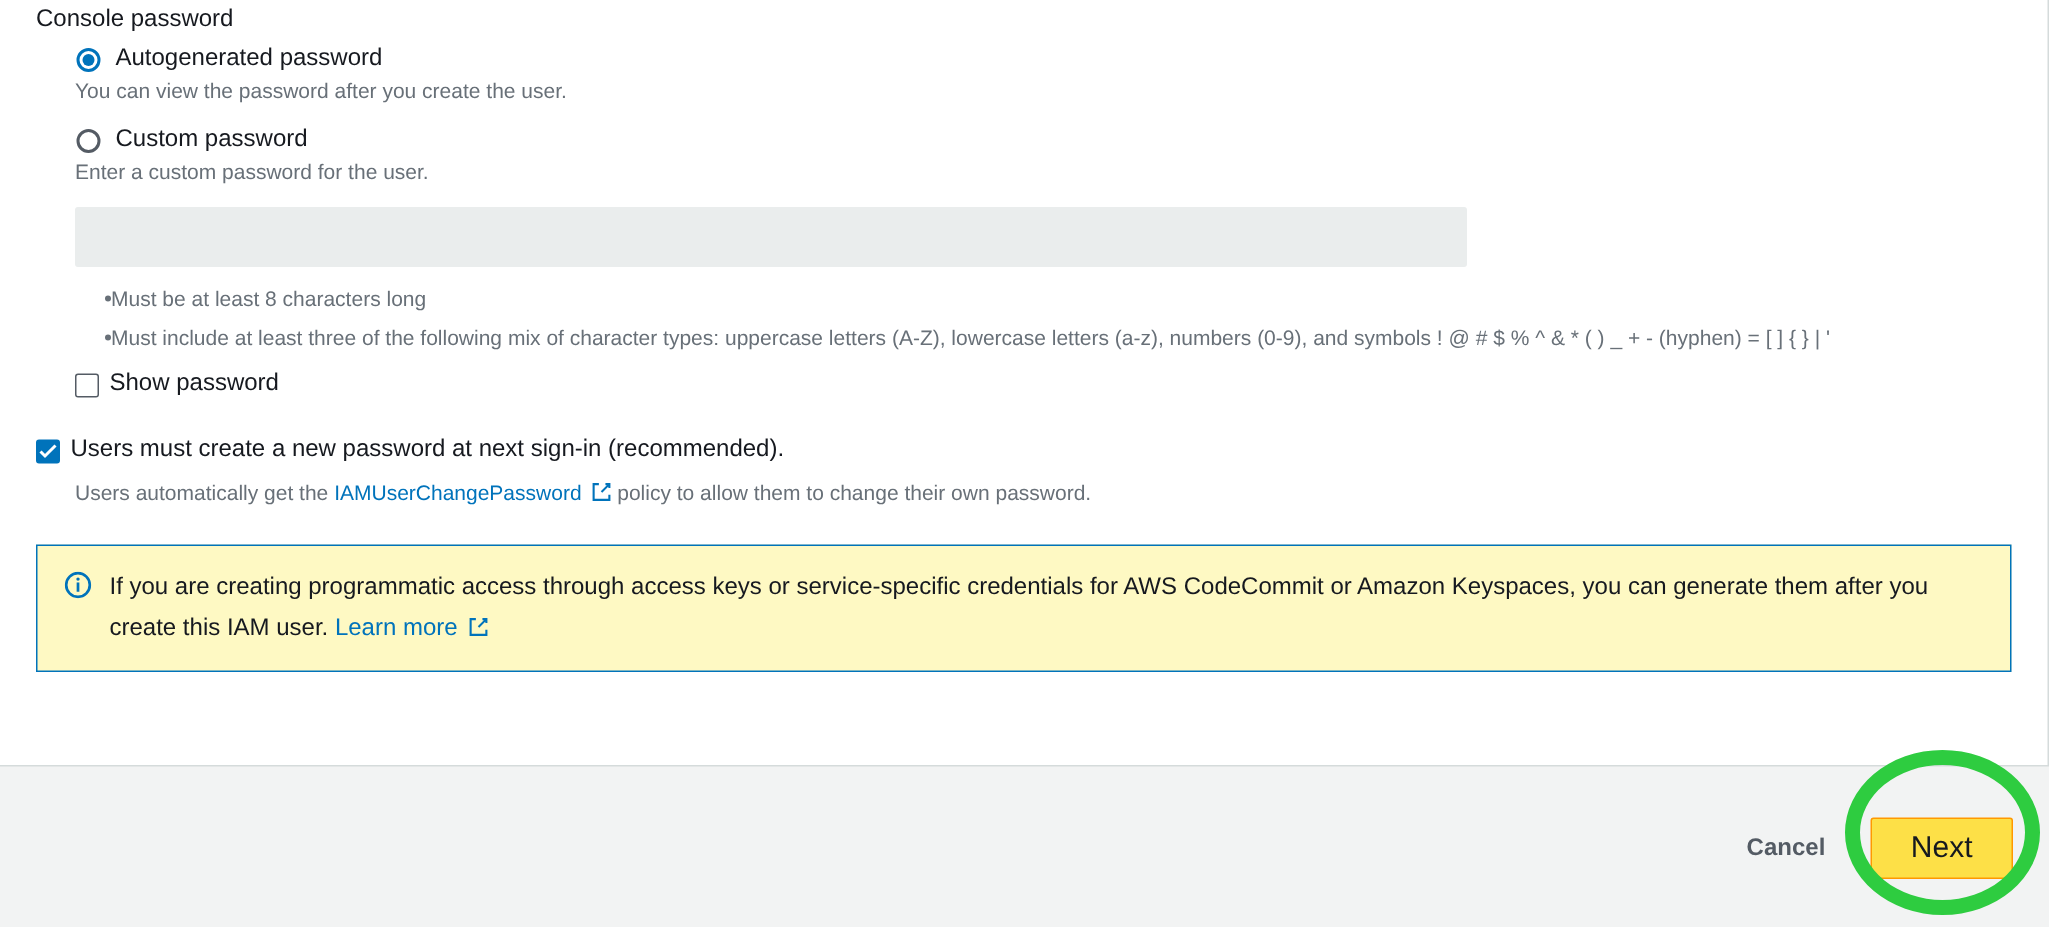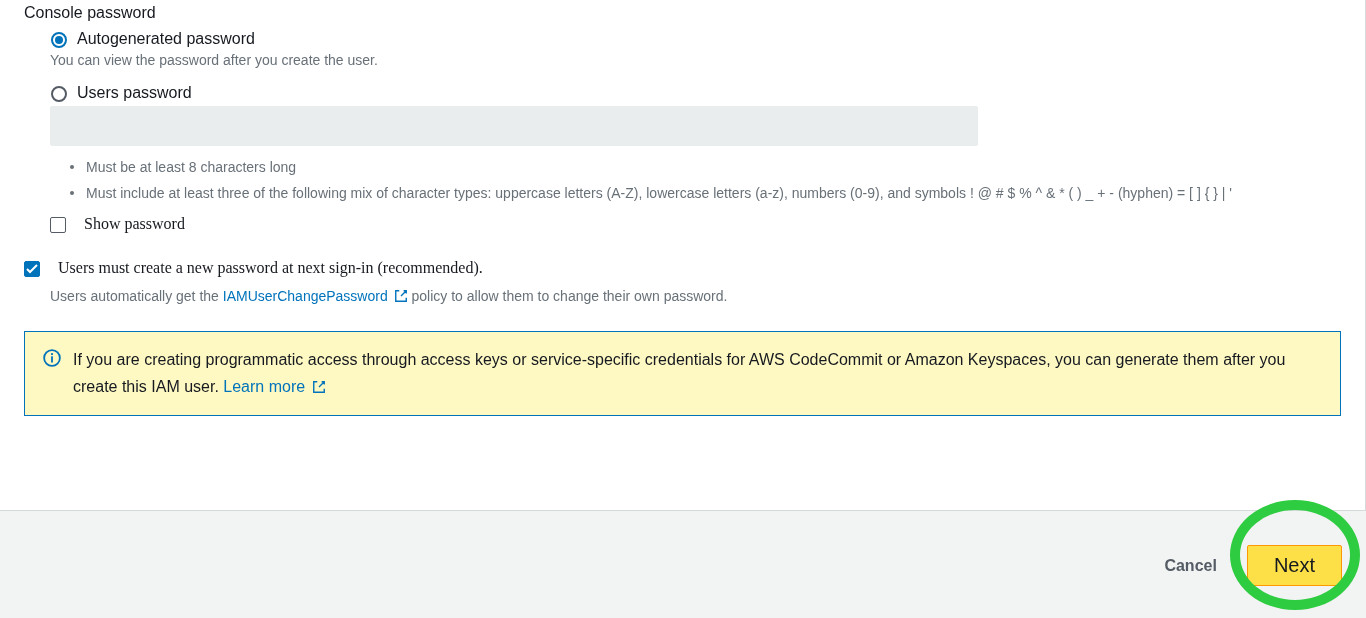--- a/index.html
+++ b/index.html
@@ -77,44 +77,43 @@
       padding: 0 10px;
       font-size: 14px;
     }
     .req-list {
       margin-left: 46px;
       margin-bottom: 10px;
     }
     .req-item {
       display: flex;
       align-items: flex-start;
-      gap: 12px;
+      gap: 0;
       color: #687078;
       font-size: 14px;
       line-height: 1.6;
       margin-bottom: 4px;
     }
     .bullet {
       width: 4px;
       height: 4px;
       background: #687078;
       border-radius: 50%;
       margin-top: 9px;
       flex-shrink: 0;
     }
     .req-text {
       padding-right: 8px;
     }
     .checkbox-row {
       display: flex;
       align-items: flex-start;
-      gap: 18px;
+      gap: 7px;
       margin-left: 26px;
       margin-bottom: 8px;
-      font-family: Liberation Serif, serif;
     }
     .checkbox-row.no-indent { margin-left: 0; }
     .checkbox {
       width: 16px;
       height: 16px;
       border: 1px solid #545b64;
       border-radius: 2px;
       margin-top: 2px;
       flex-shrink: 0;
       display: flex;
@@ -222,22 +221,23 @@
   <div class="radio-row">
     <div class="radio-outer selected">
       <div class="radio-inner"></div>
     </div>
     <div class="radio-label">Autogenerated password</div>
   </div>
   <div class="radio-desc">You can view the password after you create the user.</div>
 
   <div class="radio-row">
     <div class="radio-outer"></div>
-    <div class="radio-label">Users password</div>
-  </div>
+    <div class="radio-label">Custom password</div>
+  </div>
+  <div class="radio-desc">Enter a custom password for the user.</div>
 
   <div class="pw-input-wrap">
     <input type="password" class="pw-input" disabled="" style="">
   </div>
 
   <div class="req-list">
     <div class="req-item">
       <div class="bullet"></div>
       <div class="req-text">Must be at least 8 characters long</div>
     </div>

